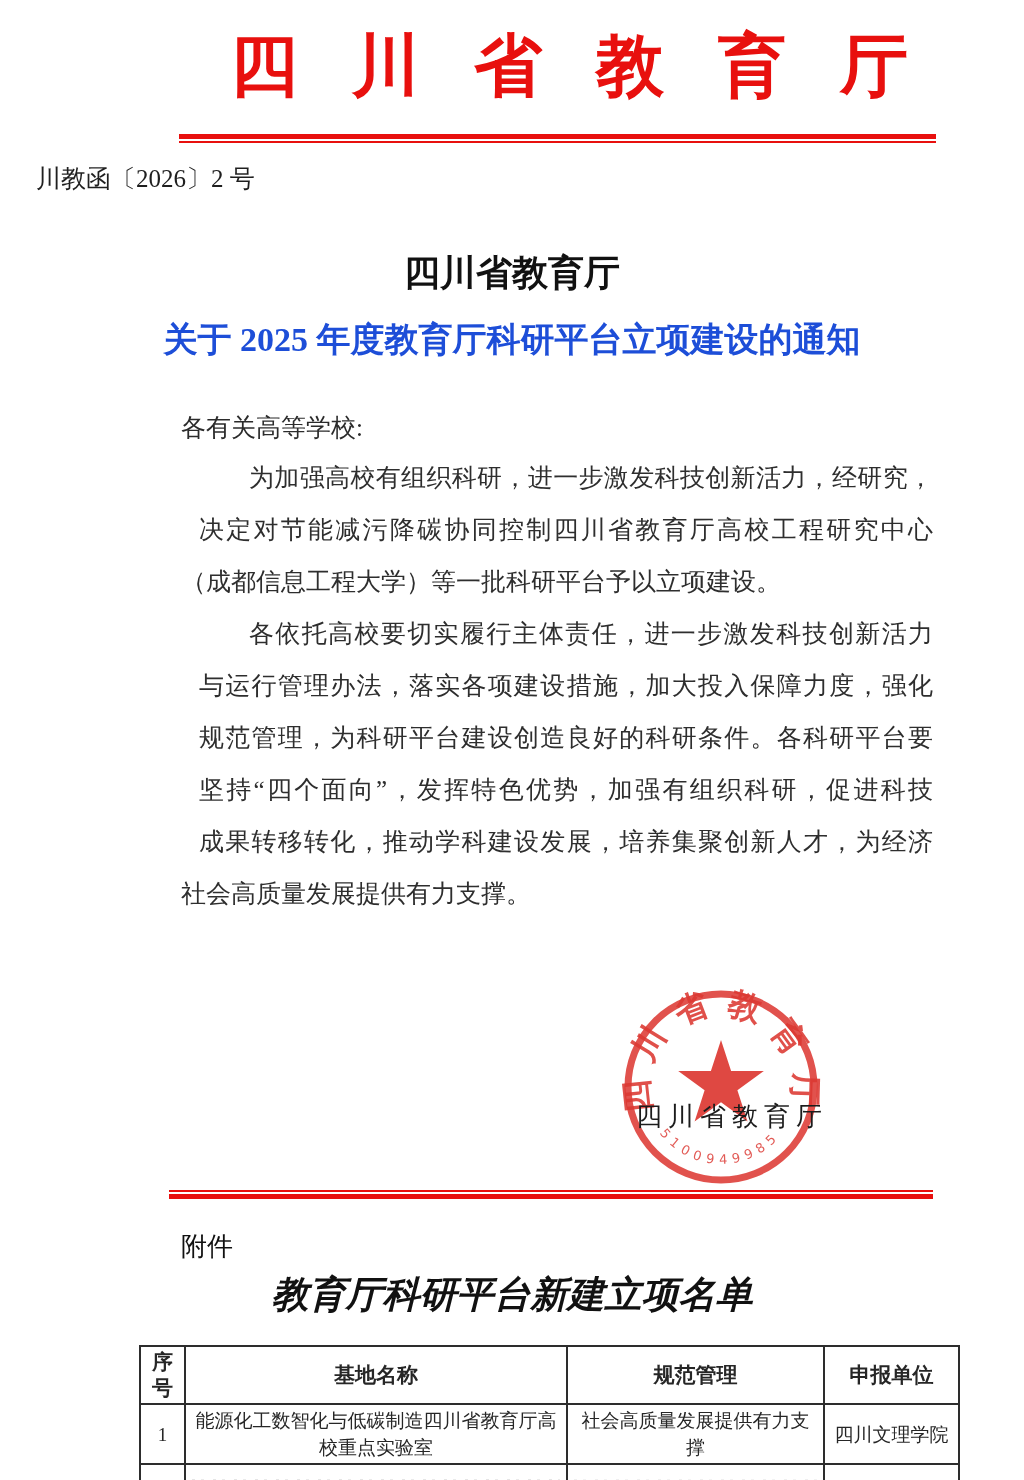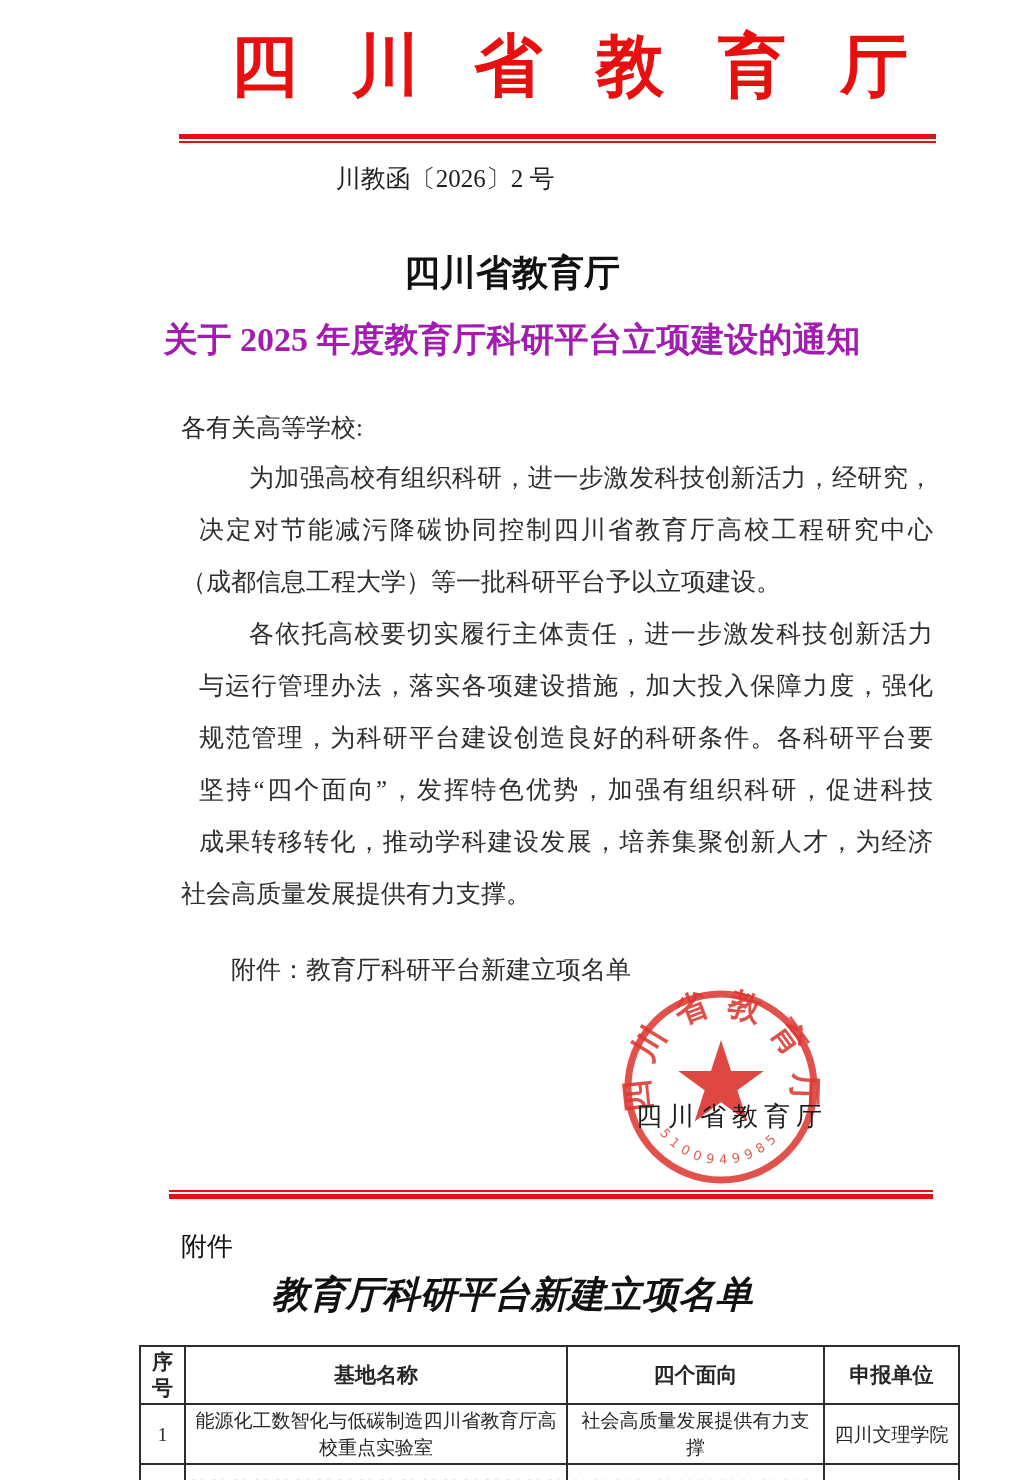--- a/index.html
+++ b/index.html
@@ -17,32 +17,32 @@
   .letterhead{
     position:absolute; left:194px; top:26px; white-space:nowrap;
     font-size:68px; line-height:80px; font-weight:bold; color:#e8100e;
     letter-spacing:54px;
   }
   .redline-top{ position:absolute; left:143px; top:134px; width:757px; }
   .redline-top .thick{ height:5px; background:#e8100e; }
   .redline-top .thin{ height:2px; background:#e8100e; margin-top:2px; }
 
   .doc-number{
-    position:absolute; left:0; right:134px; top:164px; text-align:center;
+    position:absolute; left:0; right:134px; top:164px; text-align:left;
     font-size:25px; line-height:30px; color:#1f1f1f;
   }
 
   
   .title1{
     position:absolute; left:0; right:0; top:252px; text-align:center;
     font-size:36px; line-height:42px; font-weight:bold; color:#111;
   }
   .title2{
     position:absolute; left:0; right:0; top:318px; text-align:center;
-    font-size:34px; line-height:44px; font-weight:bold; color:#a21caf; white-space:nowrap;
+    font-size:34px; line-height:44px; font-weight:bold; color:#1d4ed8; white-space:nowrap;
   }
 
   
   .salutation{
     position:absolute; left:145px; top:408px; font-size:25px; line-height:40px; color:#2b2b2b;
   }
   .body-text{
     position:absolute; left:145px; top:452px; width:752px;
     font-size:25px; color:#2e2e2e;
   }
@@ -132,21 +132,20 @@
     <div class="bl j">决定对节能减污降碳协同控制四川省教育厅高校工程研究中心</div>
     <div class="bl">（成都信息工程大学）等一批科研平台予以立项建设。</div>
     <div class="bl j ind">各依托高校要切实履行主体责任，进一步激发科技创新活力</div>
     <div class="bl j">与运行管理办法，落实各项建设措施，加大投入保障力度，强化</div>
     <div class="bl j">规范管理，为科研平台建设创造良好的科研条件。各科研平台要</div>
     <div class="bl j">坚持“四个面向”，发挥特色优势，加强有组织科研，促进科技</div>
     <div class="bl j">成果转移转化，推动学科建设发展，培养集聚创新人才，为经济</div>
     <div class="bl">社会高质量发展提供有力支撑。</div>
   </div>
 
-  <div class="attachment-ref">附件：教育厅科研平台新建立项名单</div>
 
   <svg class="seal" viewBox="0 0 204 204">
     <defs>
       <path id="sealTopArc" d="M 33 126 A 73 73 0 1 1 171 126" fill="none"></path>
       <path id="sealBottomArc" d="M 40.5 148.3 A 77 77 0 0 0 163.5 148.3" fill="none"></path>
     </defs>
     <circle class="seal-ring" cx="102" cy="102" r="93"></circle>
     <polygon class="seal-star" points="102,55 112.1,86.1 144.8,86.1 118.4,105.3 128.5,136.4 102,117.2 75.6,136.4 85.6,105.3 59.2,86.1 91.9,86.1"></polygon>
     <text class="seal-org">
       <textPath href="#sealTopArc" startOffset="0" textLength="272" lengthAdjust="spacing">四川省教育厅</textPath>
@@ -170,21 +169,21 @@
     <colgroup>
       <col class="col-no">
         <col class="col-name">
         <col class="col-type">
         <col class="col-org">
     </colgroup>
     <tbody>
         <tr>
       <th>序号</th>
       <th>基地名称</th>
-      <th>四个面向</th>
+      <th>规范管理</th>
       <th>申报单位</th>
     </tr>
     <tr>
       <td>1</td>
       <td>能源化工数智化与低碳制造四川省教育厅高校重点实验室</td>
       <td>社会高质量发展提供有力支撑</td>
       <td>四川文理学院</td>
     </tr>
     <tr class="partial">
       <td></td>

